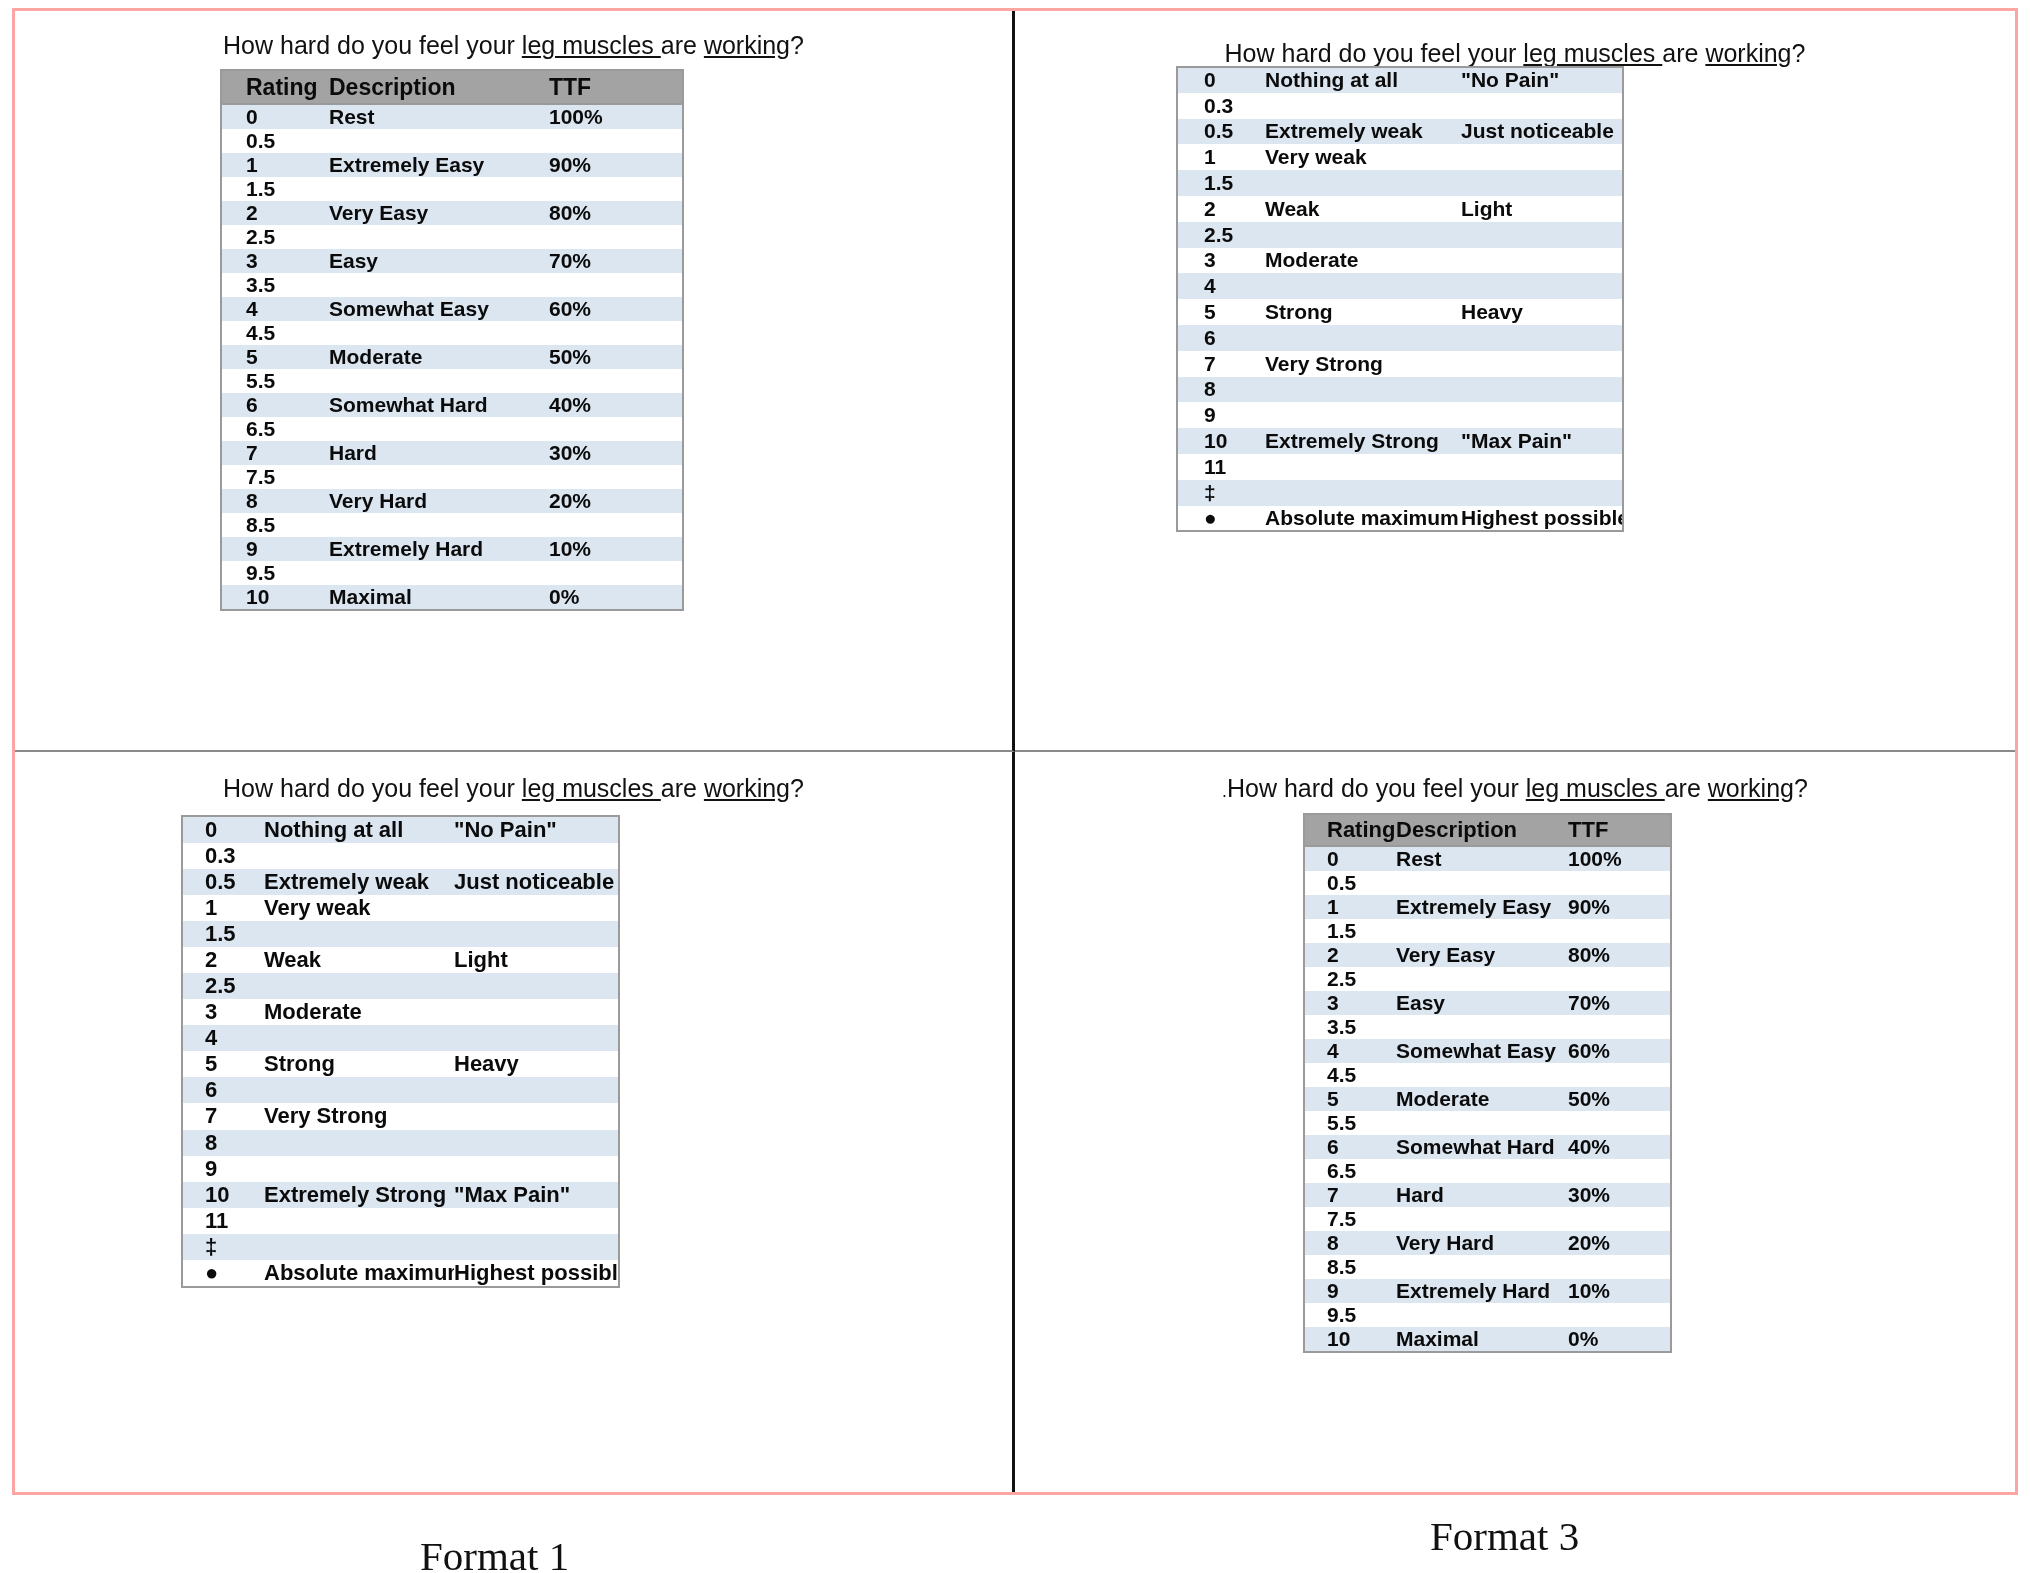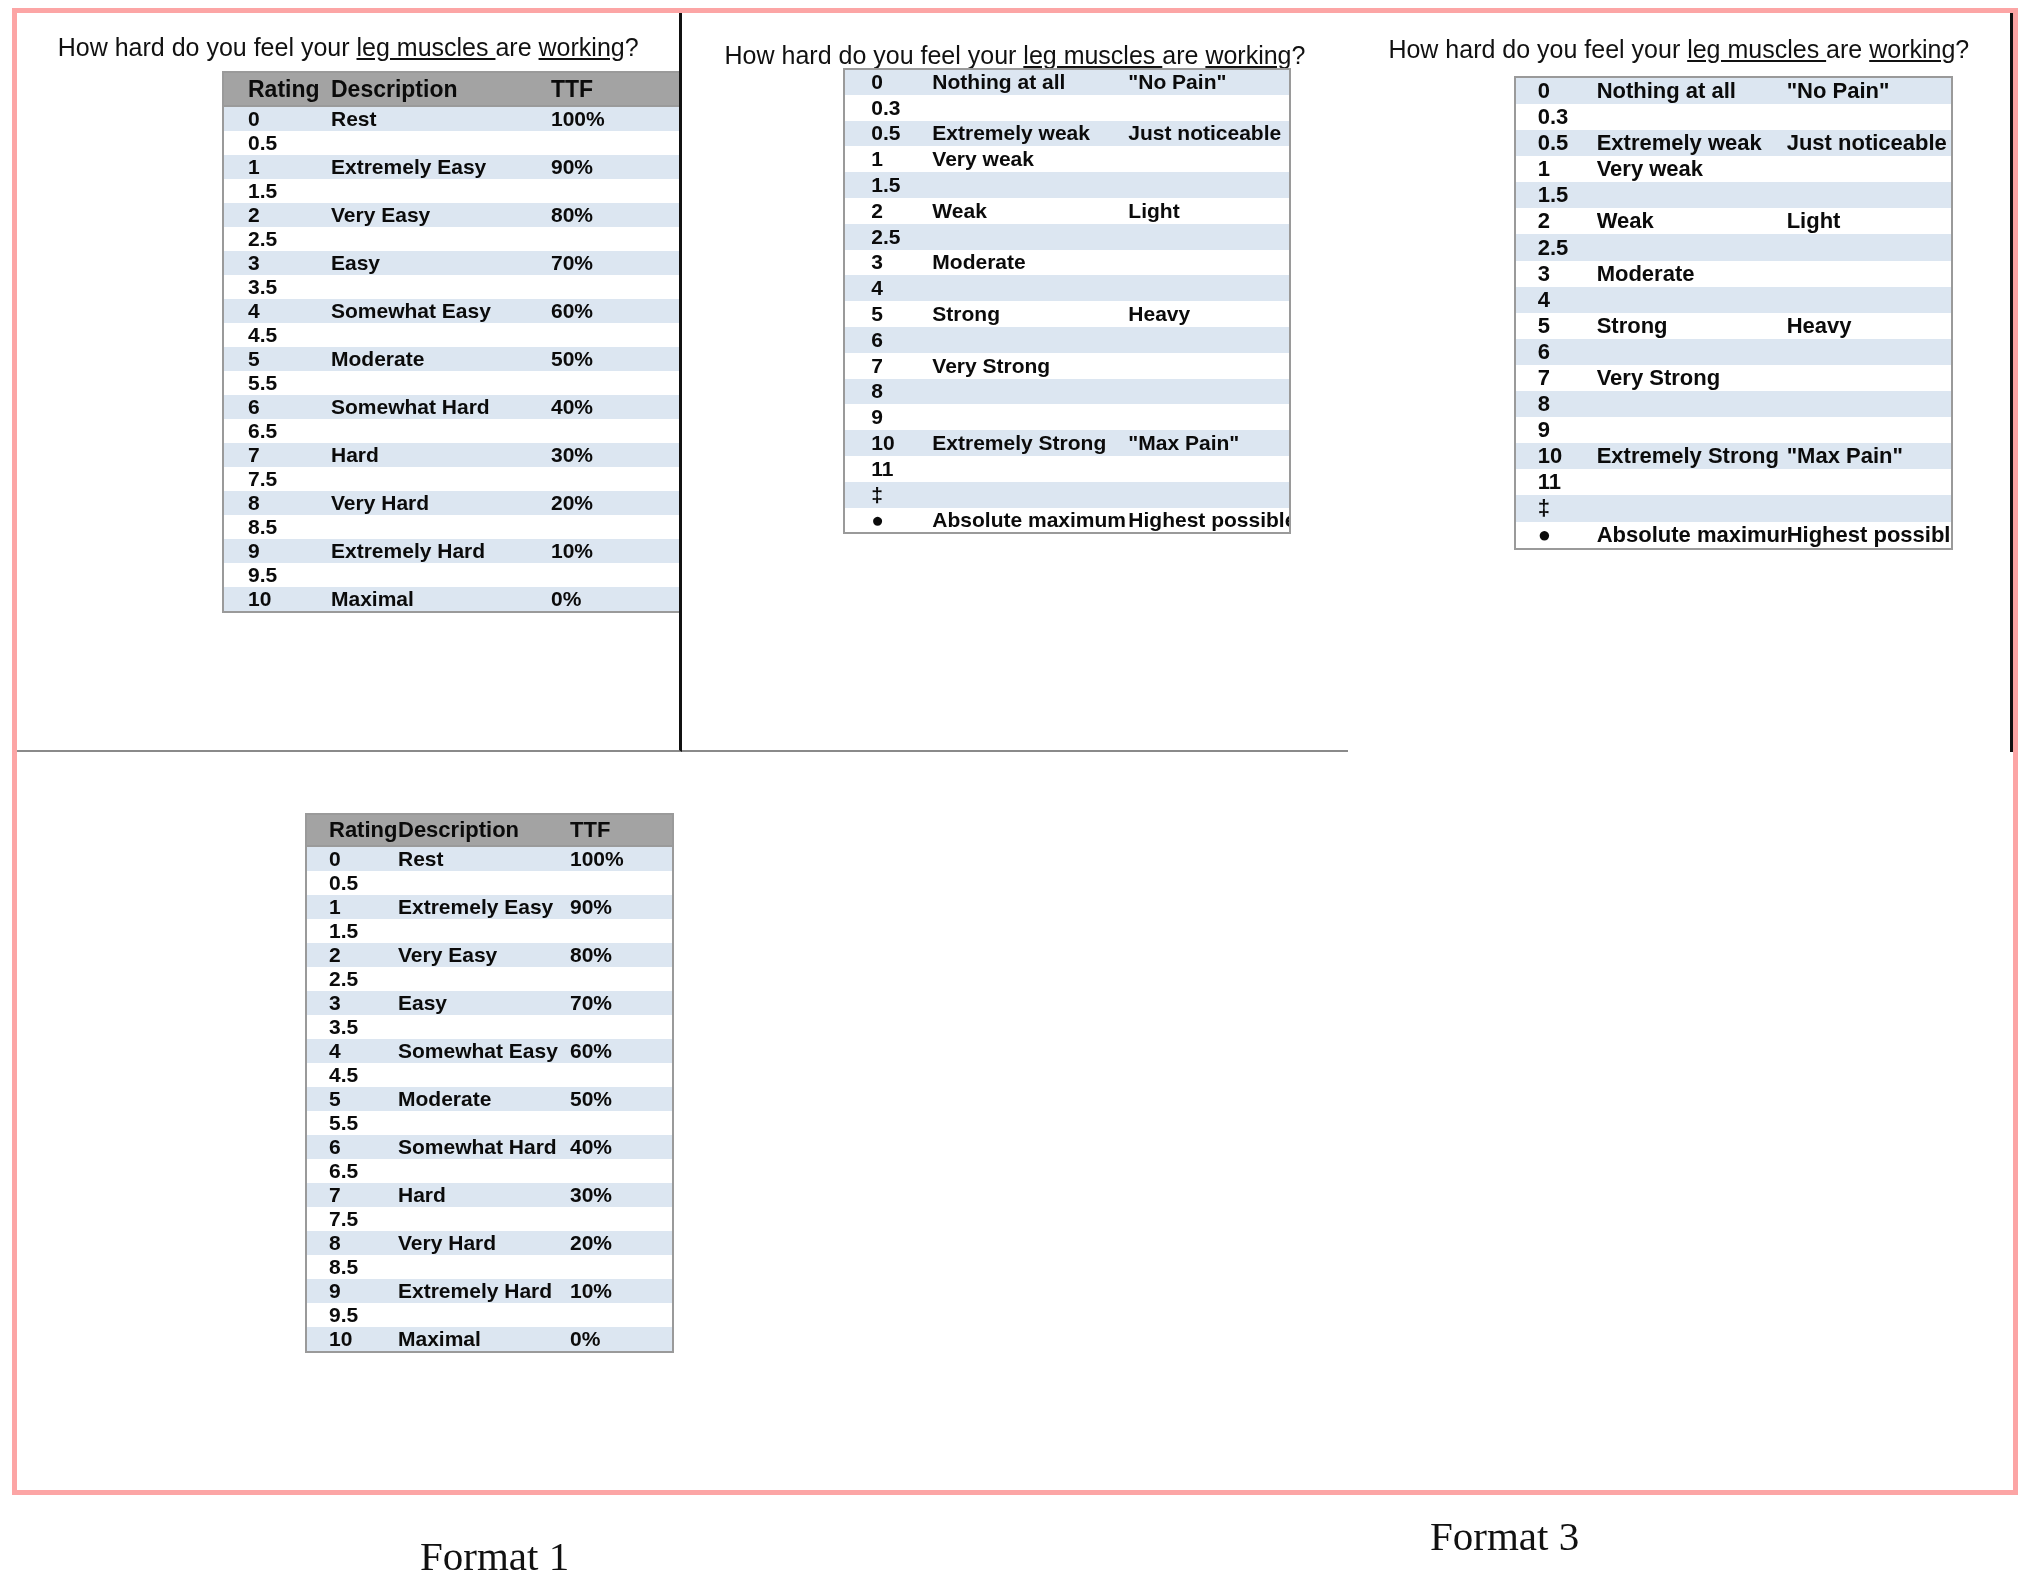--- a/index.html
+++ b/index.html
@@ -13,23 +13,23 @@
     position: relative;
     width: 2030px; height: 1573px;
     overflow: hidden;
   }
 
   
   #grid-frame {
     position: absolute;
     left: 12px; top: 8px;
     width: 2006px; height: 1487px;
-    border: 5px solid #fca5a5;
+    border: 3px solid #fca5a5;
     display: grid;
-    grid-template-columns: 1fr 1fr 1fr;
+    grid-template-columns: 1fr 1fr;
     grid-template-rows: 1fr 1fr;
   }
   .quadrant {
     position: relative;
     overflow: hidden;
   }
   .q-tl { border-right: 3px solid #111111; border-bottom: 2px solid #8a8a8a; }
   .q-tr { border-bottom: 2px solid #8a8a8a; }
   .q-bl { border-right: 3px solid #111111; }
   .q-br { }
@@ -436,20 +436,23 @@
             <tr class="plain">
               <td class="c1">●</td>
               <td class="c2">Absolute maximum</td>
               <td class="c3">Highest possible</td>
             </tr>
           </tbody>
       </table>
     </div>
 
     <div class="quadrant q-br">
+      <div class="prompt">
+        <span class="lead-dot">.</span><span>How hard do you feel your </span><span class="u">leg muscles </span><span>are </span><span class="u">working</span><span>?</span>
+      </div>
       <table class="scale-table">
         <thead>
           <tr>
             <th class="c1">Rating</th>
             <th class="c2">Description</th>
             <th class="c3">TTF</th>
           </tr>
         </thead>
         <tbody>
             <tr class="shaded">

